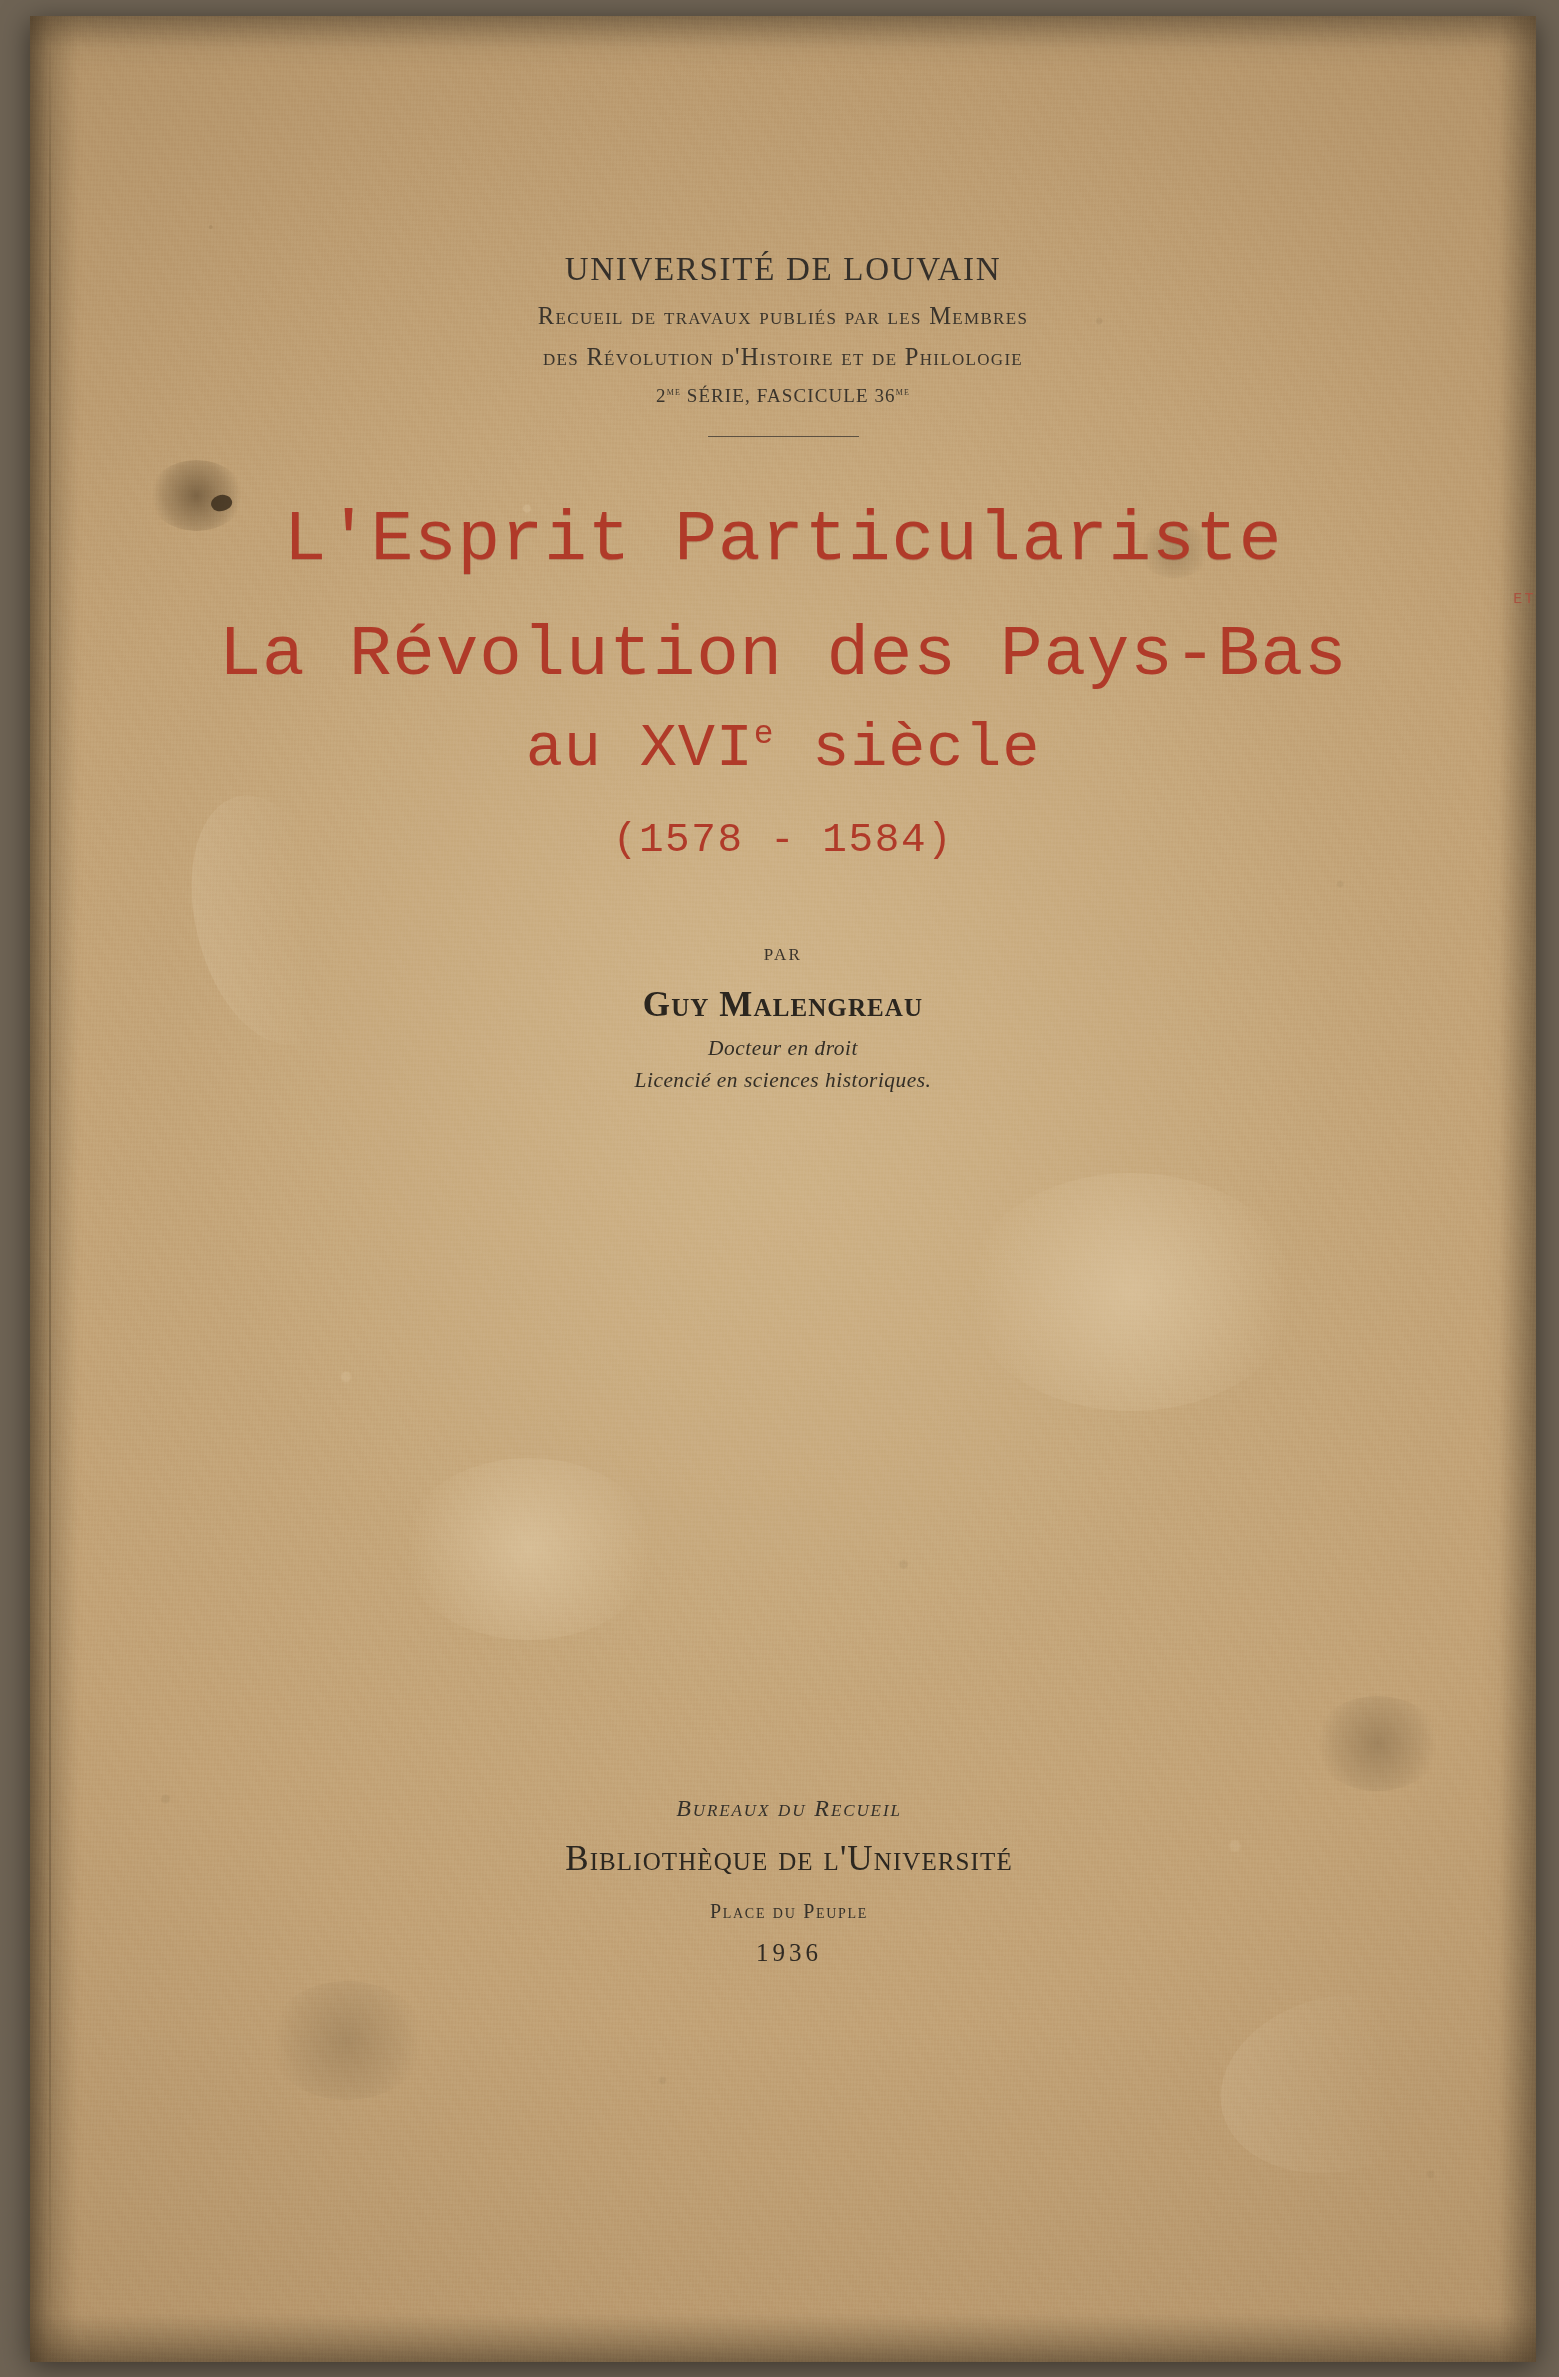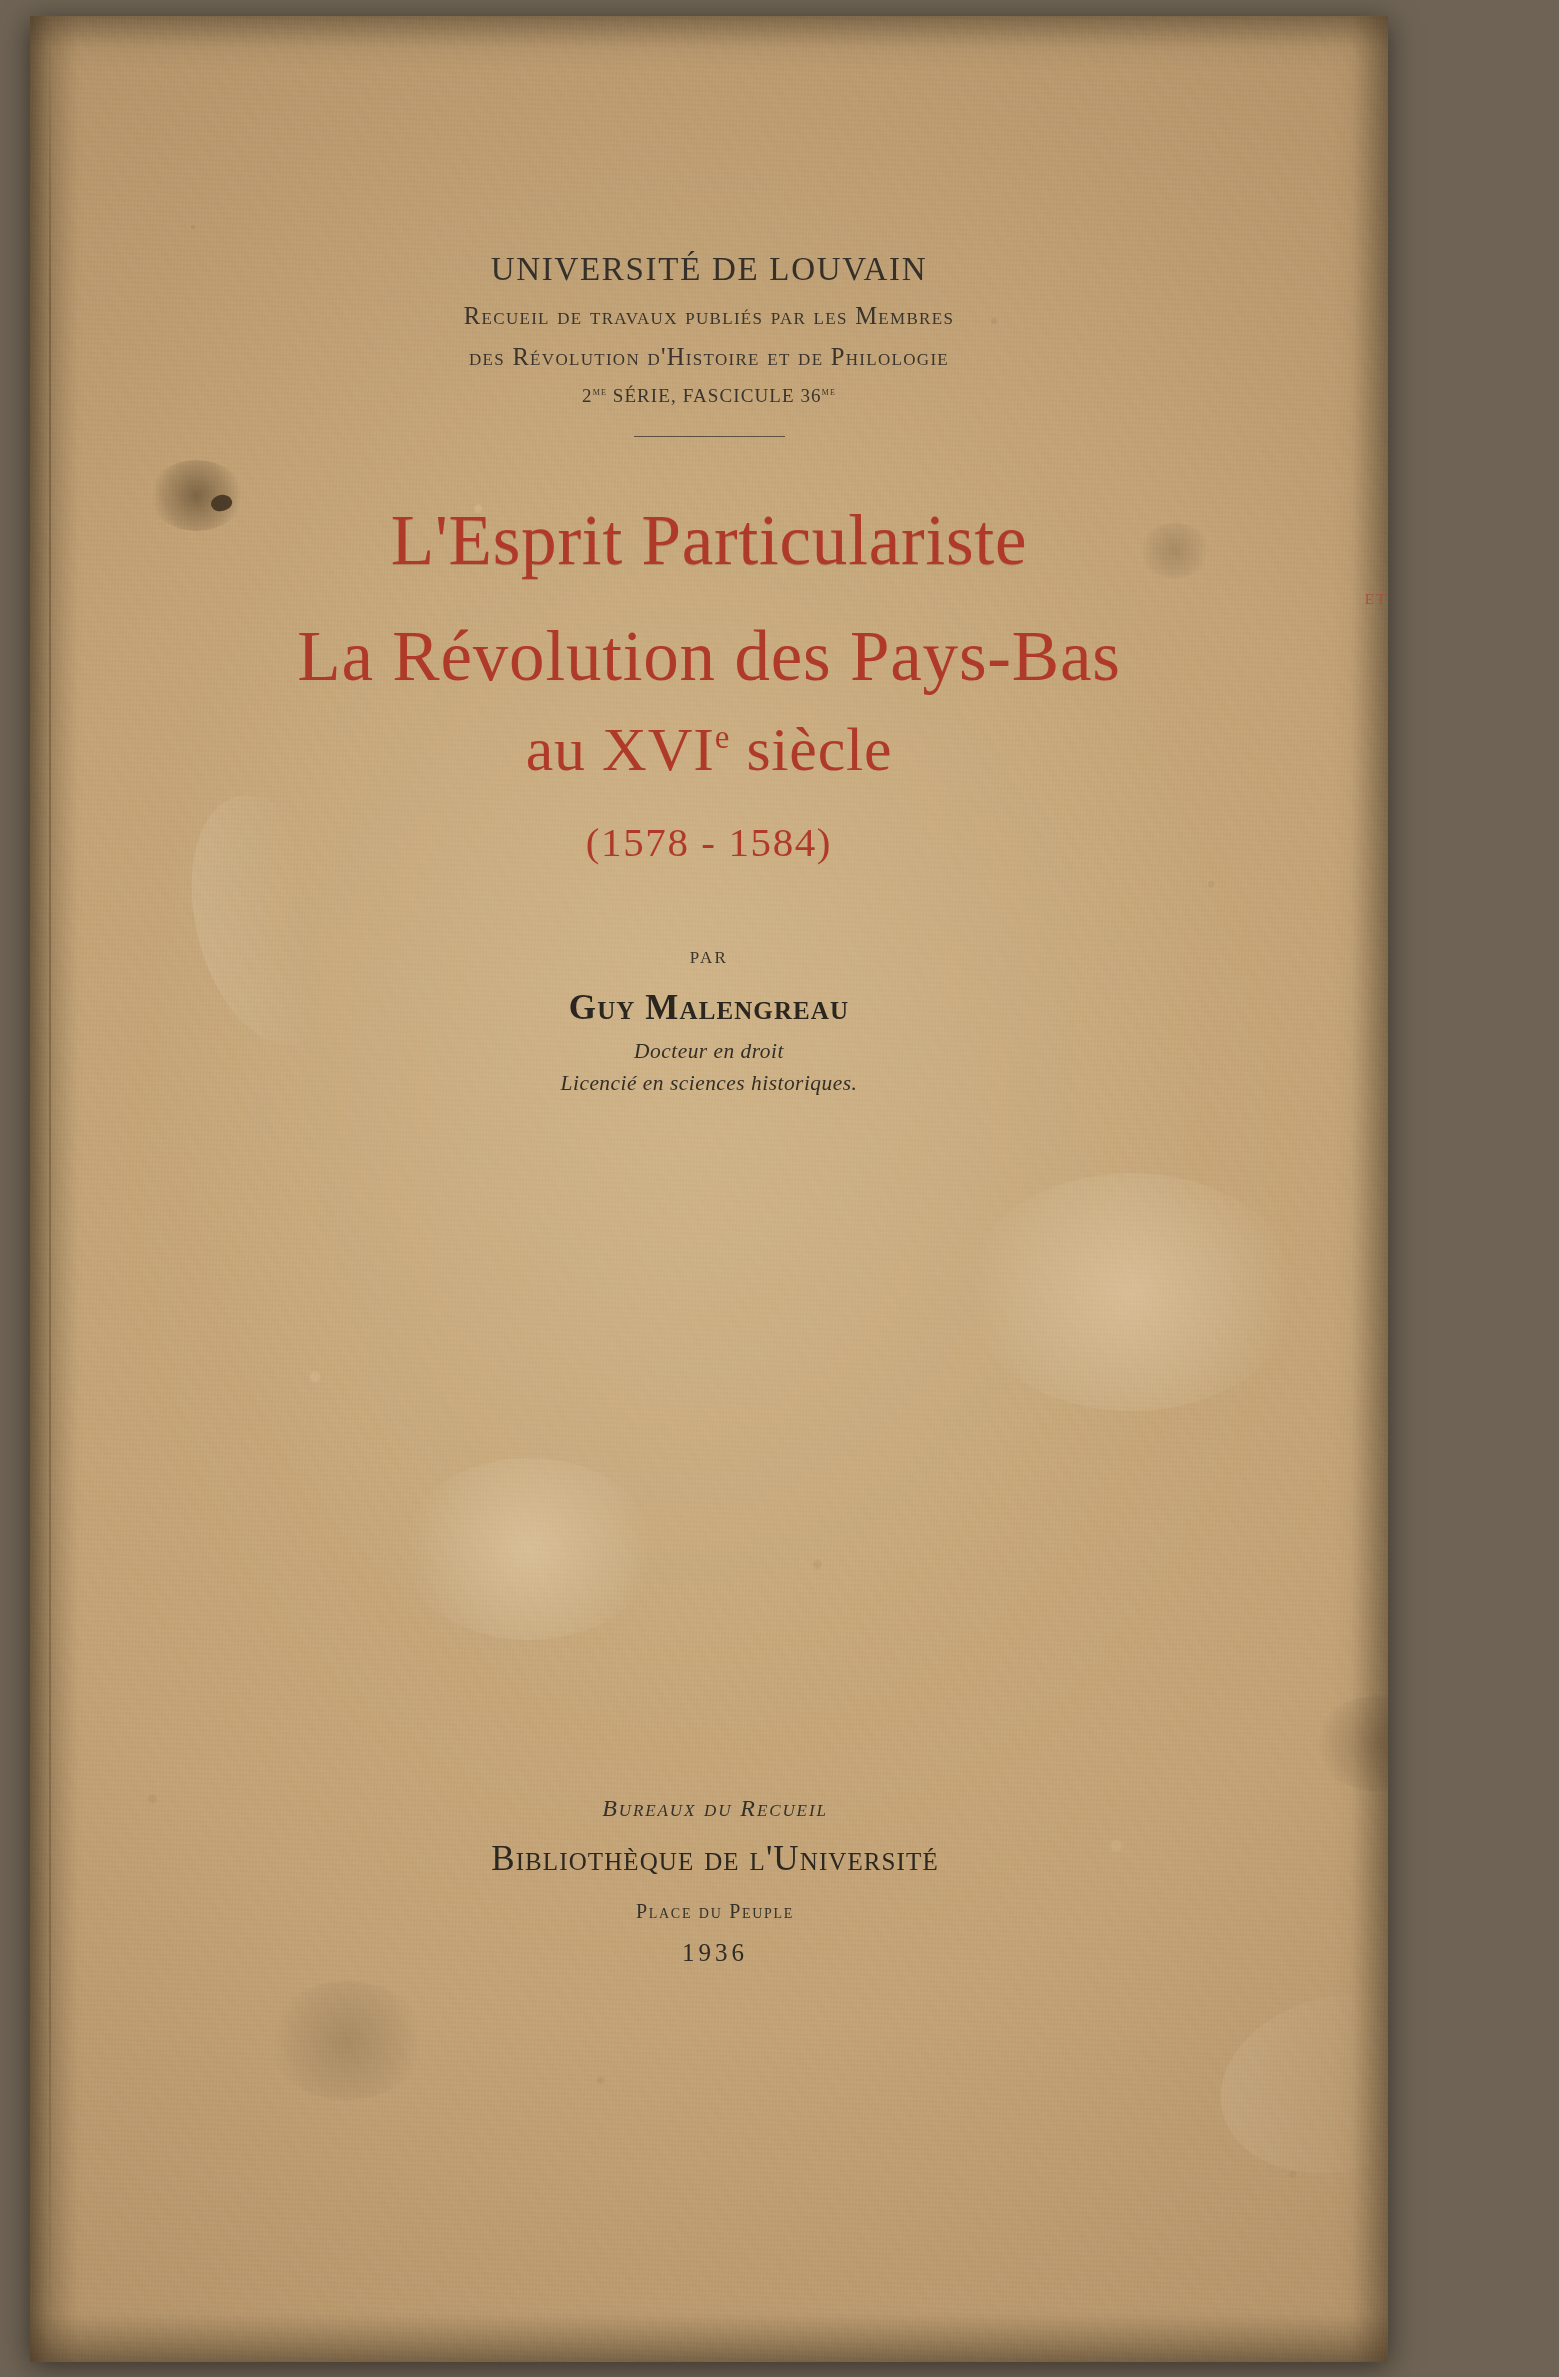--- a/index.html
+++ b/index.html
@@ -12,21 +12,21 @@
     height: 2377px;
     overflow: hidden;
     font-family: "Liberation Serif", serif;
   }
 
   
   .cover {
     position: absolute;
     left: 30px;
     top: 16px;
-    width: 1358px;
+    width: 1506px;
     height: 2346px;
     background:
       radial-gradient(ellipse 70% 55% at 48% 42%, rgba(214,188,146,0.55) 0%, rgba(196,168,126,0.12) 55%, rgba(150,124,88,0.0) 78%),
       radial-gradient(ellipse 120% 80% at 50% 50%, #c9ab7e 0%, #c2a276 45%, #b4946a 72%, #9f8058 100%);
     box-shadow: 0 0 48px rgba(0,0,0,0.45) inset, 0 4.8px 27px rgba(0,0,0,0.5);
     overflow: hidden;
   }
 
   
   .grain {
@@ -129,21 +129,21 @@
 
   .rule {
     width: 151px;
     height: 1.6px;
     background: #4a4237;
     margin: 28.5px auto 0;
     opacity: .85;
   }
 
   
-  .title-block { margin-top: 67px; color: #ab3a2c; }
+  .title-block { margin-top: 67px; color: #ab3a2c; font-family: Liberation Mono, monospace; }
   .t1 {
     font-size: 71px;
     letter-spacing: 0.8px;
     line-height: 1.02;
     color: #b03a29;
     text-shadow: 0 0.8px 0 rgba(120,40,28,0.25);
   }
   .t-et {
     font-size: 21.4px;
     letter-spacing: 2.4px;

